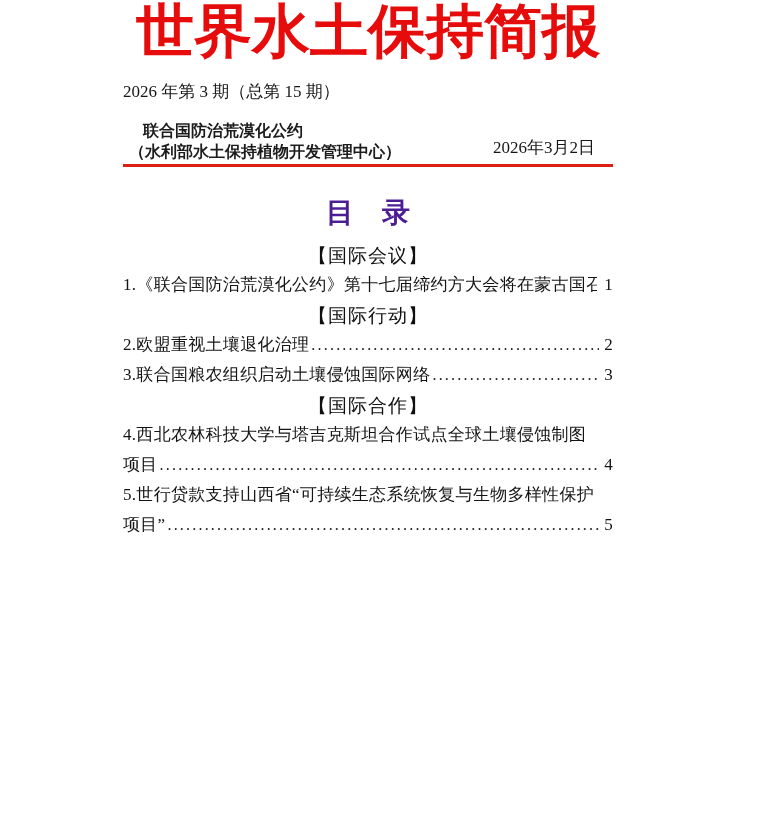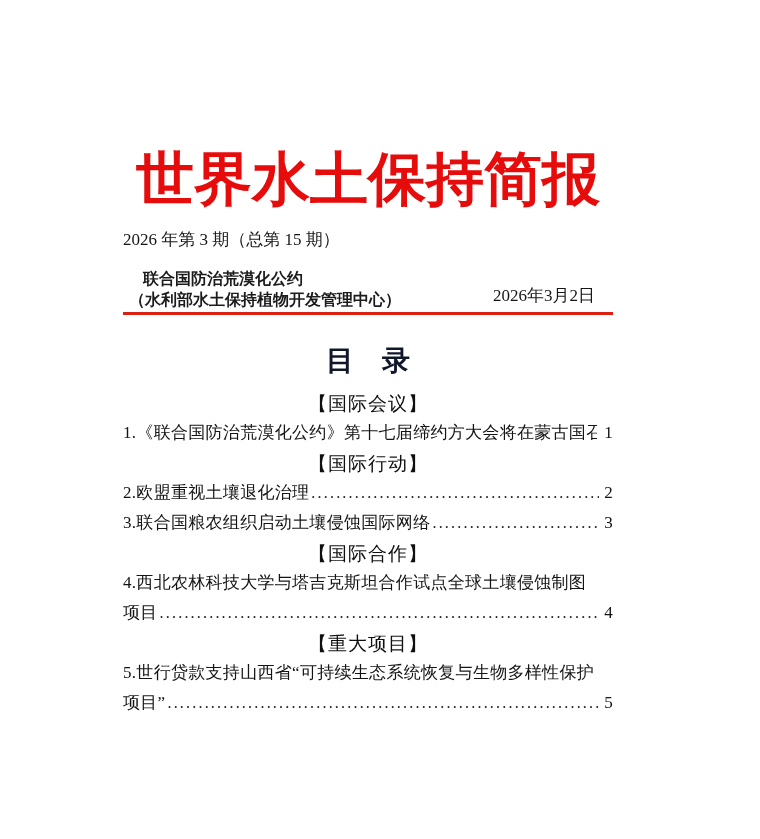--- a/index.html
+++ b/index.html
@@ -15,21 +15,20 @@
     overflow: hidden;
     font-family: "Liberation Serif", "DejaVu Serif", serif;
     color: #111111;
   }
   .content {
     margin-left: 123px;
     width: 490px;
   }
   .masthead {
     margin: 0;
-    padding-top: 148px;
     text-align: center;
     font-size: 58px;
     line-height: 1.12;
     font-weight: bold;
     color: #e60c0c;
     font-family: "Liberation Serif", "DejaVu Serif", serif;
     white-space: nowrap;
   }
   .issue {
     margin-top: 15px;
@@ -66,21 +65,21 @@
     height: 3px;
     background: #dd1f14;
   }
   .toc-heading {
     margin: 30px 0 0 0;
     text-align: center;
     font-family: Liberation Sans, sans-serif;
     font-weight: 700;
     font-size: 28px;
     line-height: 31px;
-    color: #0f172a;
+    color: #4c1d95;
   }
   .toc {
     margin-top: 14px;
     font-size: 17px;
   }
   .sec-header {
     margin-top: 2px;
     text-align: center;
     font-weight: normal;
     font-size: 19px;
@@ -166,21 +165,20 @@
       <div class="sec-header">【国际合作】</div>
       <div class="toc-line">
         <span class="toc-text">4.西北农林科技大学与塔吉克斯坦合作试点全球土壤侵蚀制图</span>
       </div>
       <div class="toc-line">
         <span class="toc-text">项目</span>
         <span class="leader"></span>
         <span class="pagenum">4</span>
       </div>
 
-      <div class="sec-header">【重大项目】</div>
       <div class="toc-line">
         <span class="toc-text">5.世行贷款支持山西省“可持续生态系统恢复与生物多样性保护</span>
       </div>
       <div class="toc-line">
         <span class="toc-text">项目”</span>
         <span class="leader"></span>
         <span class="pagenum">5</span>
       </div>
 
     </div>

